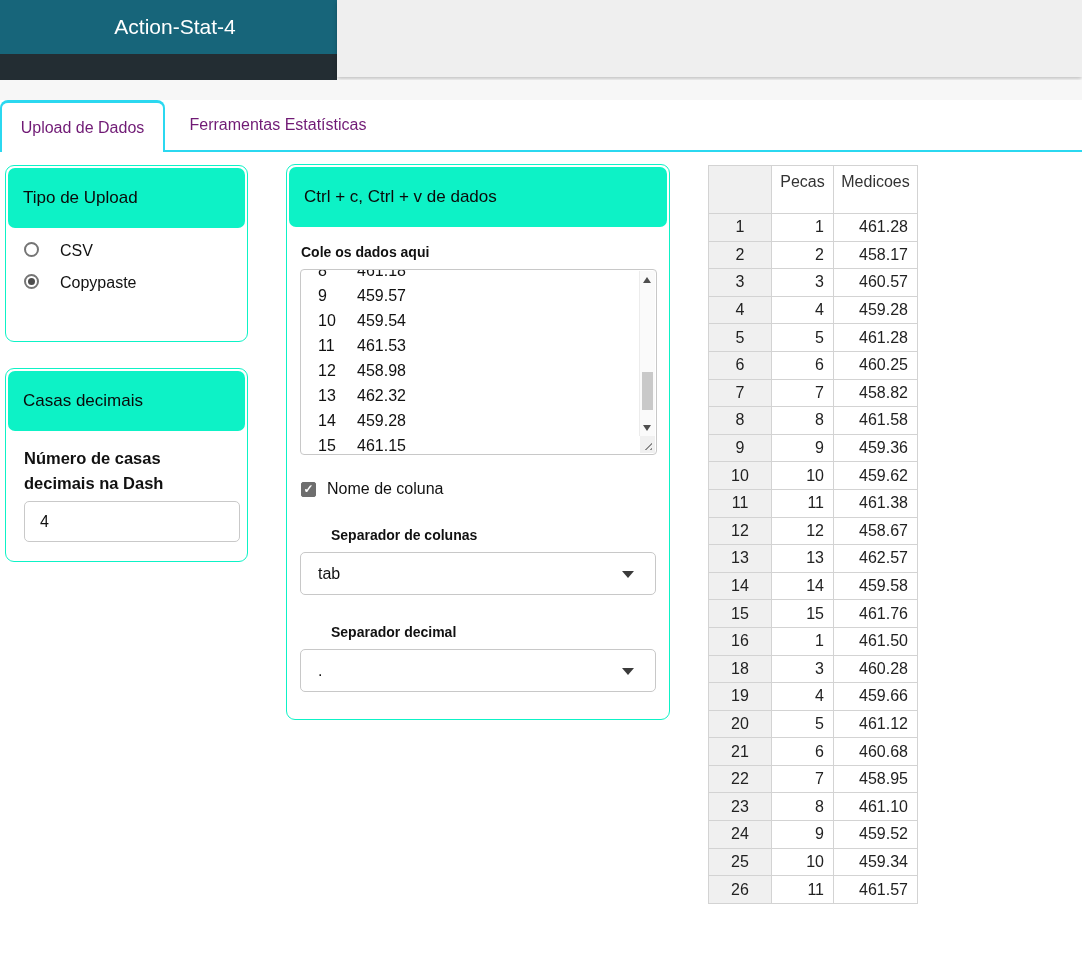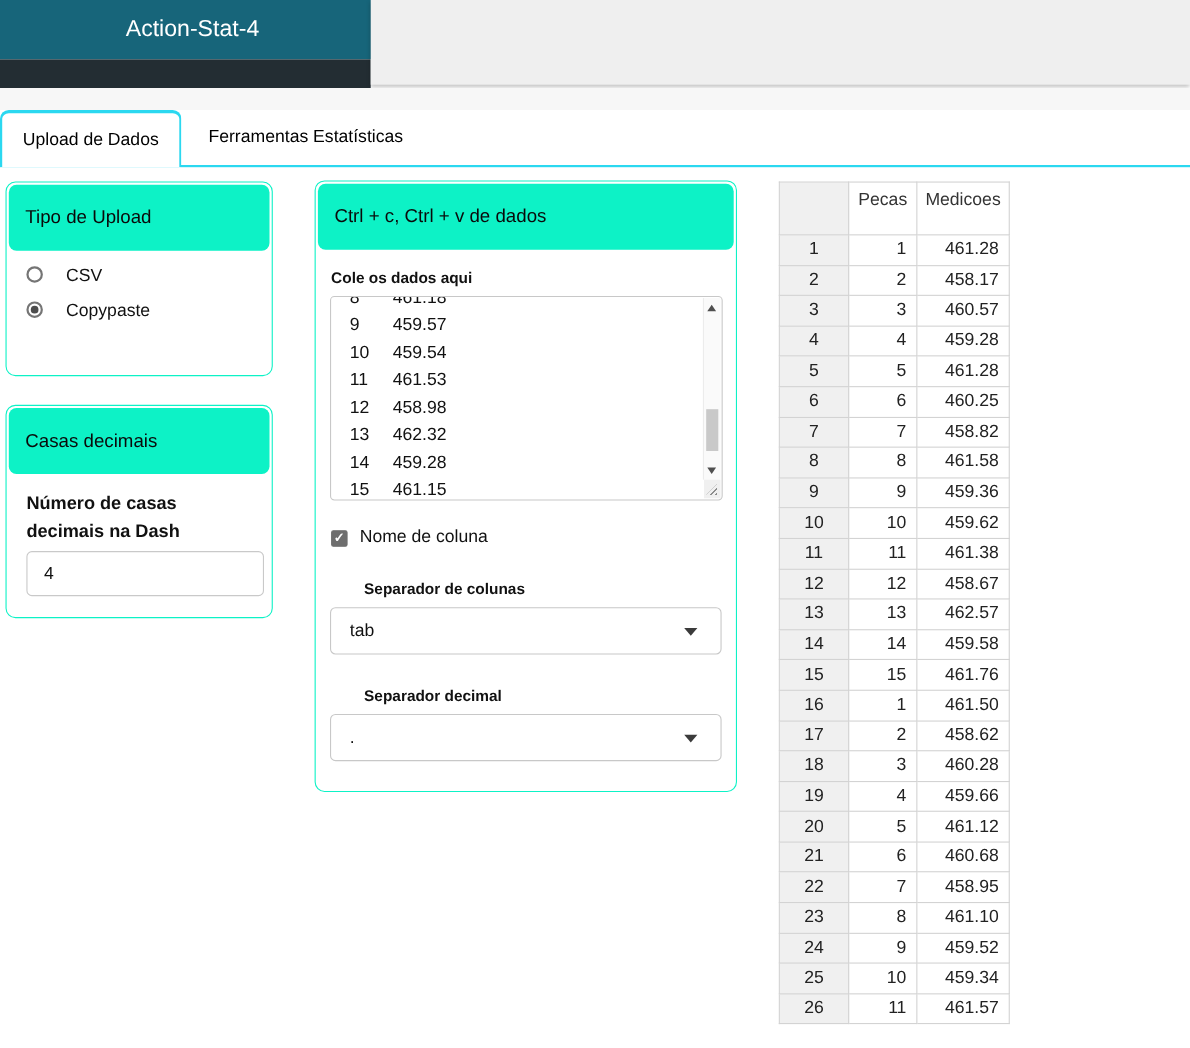--- a/index.html
+++ b/index.html
@@ -14,21 +14,21 @@
   .logo{position:absolute;left:0;top:0;width:350px;height:54px;background:var(--teal);
         display:flex;align-items:center;justify-content:center;color:#fff;font-size:21px;}
   .logo-strip{position:absolute;left:0;top:54px;width:337px;height:26px;background:var(--dark);}
   .navbar{position:absolute;left:337px;top:0;width:745px;height:77px;background:var(--navbar);
           box-shadow:0 2px 4px rgba(0,0,0,0.25);}
   .band{position:absolute;left:0;top:80px;width:1082px;height:20px;background:var(--band);}
 
   
   .tabline{position:absolute;left:0;top:150px;width:1082px;height:2px;background:var(--cyan);z-index:1;}
   .tab{position:absolute;top:100px;height:52px;display:flex;align-items:center;justify-content:center;
-       font-size:16px;color:#000000;box-sizing:border-box;cursor:default;}
+       font-size:16px;color:#701a75;box-sizing:border-box;cursor:default;}
   .tab.active{left:0;width:165px;background:#fff;border:2px solid var(--cyan);border-top-width:3px;
        border-bottom:none;border-radius:8px 8px 0 0;z-index:2;}
   .tab.inactive{left:165px;width:226px;height:50px;}
 
   
   .panel{position:absolute;background:#fff;border:1px solid var(--accent);border-radius:9px;box-sizing:border-box;}
   .panel-hd{margin:2px;height:60px;background:var(--accent);border-radius:7px;display:flex;
             align-items:center;padding-left:15px;font-size:17px;color:#0a0a0a;}
   #panel-upload{left:5px;top:165px;width:243px;height:177px;}
   #panel-dec{left:5px;top:368px;width:243px;height:194px;}
@@ -282,25 +282,20 @@
           <td class="rownum">15</td>
           <td>15</td>
           <td>461.76</td>
         </tr>
         <tr>
           <td class="rownum">16</td>
           <td>1</td>
           <td>461.50</td>
         </tr>
         <tr>
-          <td class="rownum">17</td>
-          <td>2</td>
-          <td>458.62</td>
-        </tr>
-        <tr>
           <td class="rownum">18</td>
           <td>3</td>
           <td>460.28</td>
         </tr>
         <tr>
           <td class="rownum">19</td>
           <td>4</td>
           <td>459.66</td>
         </tr>
         <tr>

